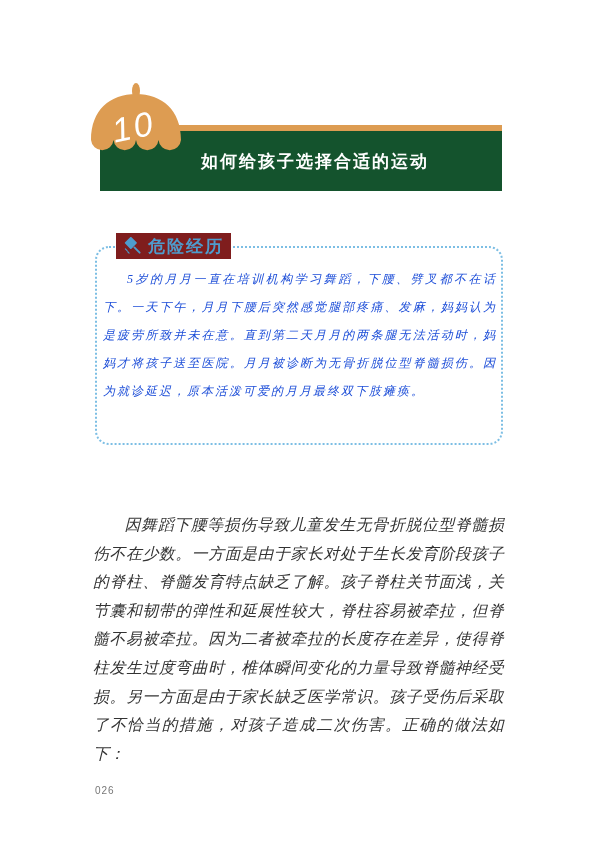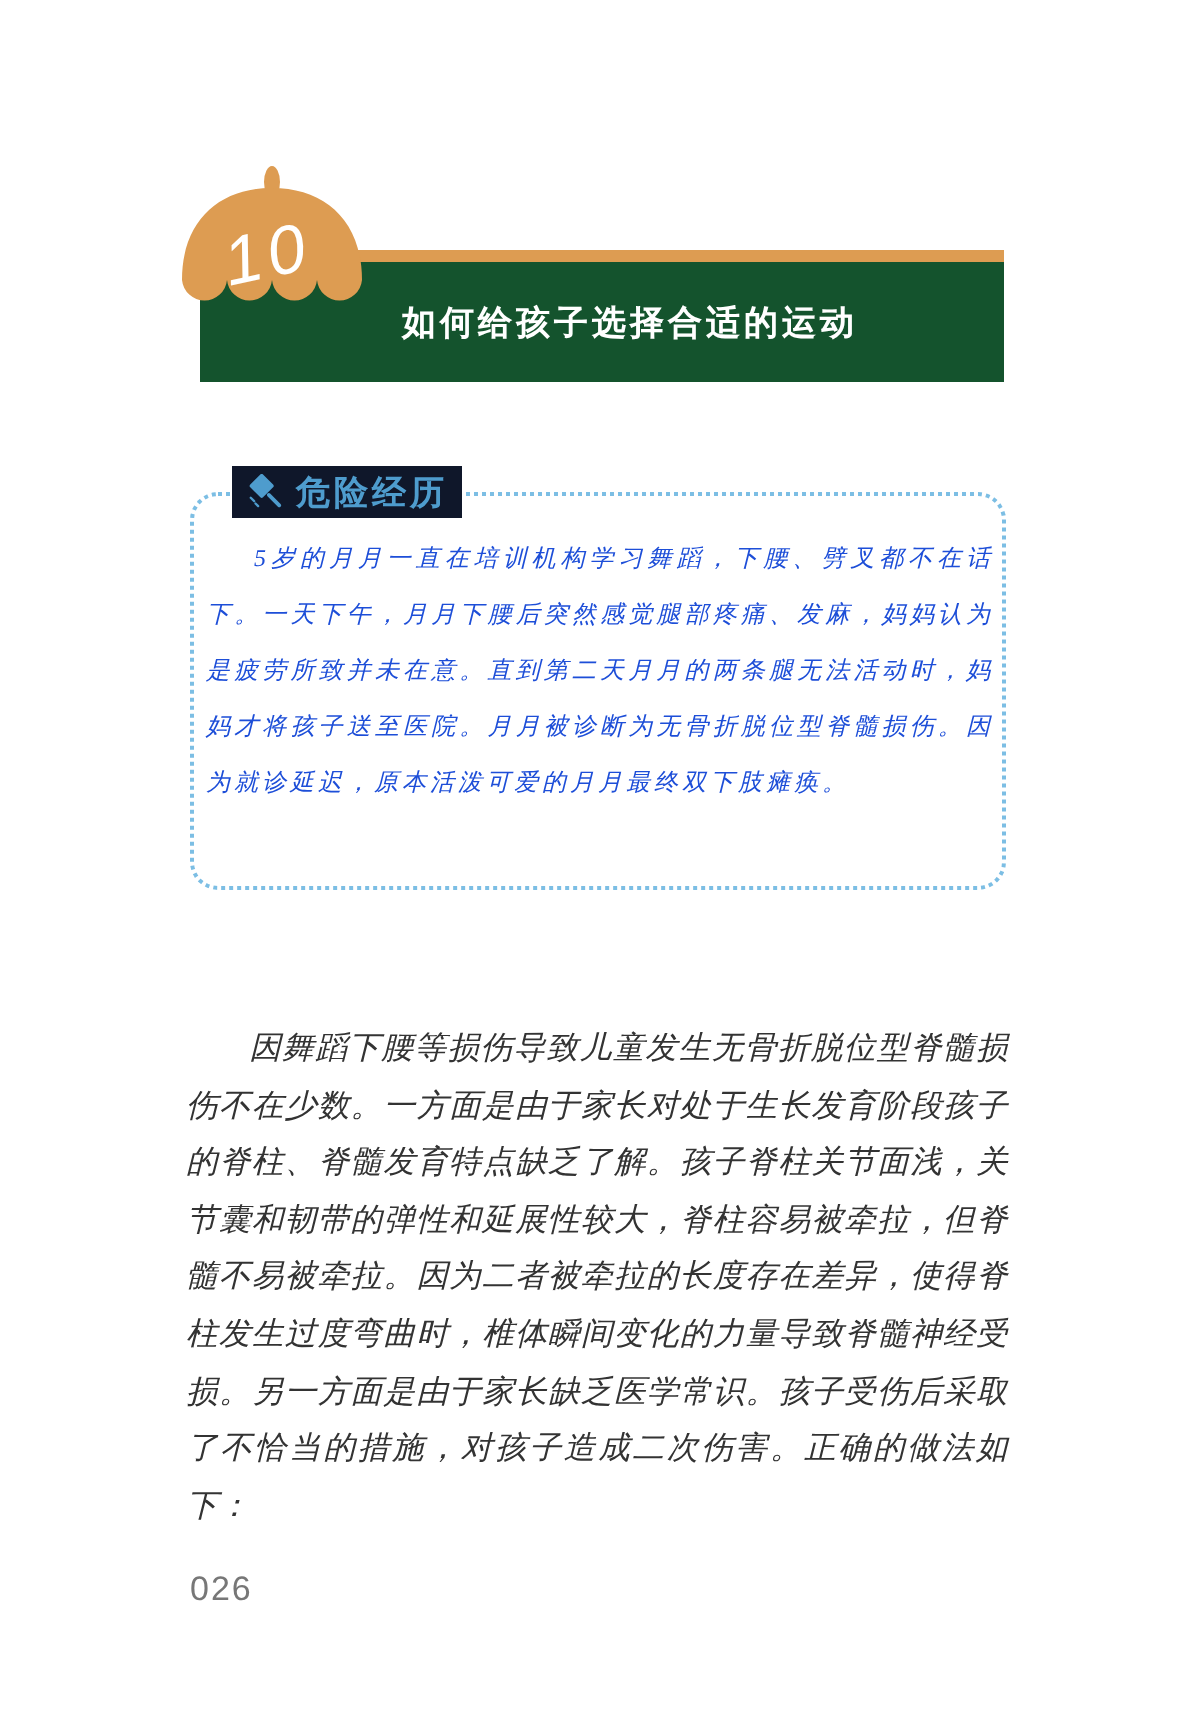--- a/index.html
+++ b/index.html
@@ -22,21 +22,21 @@
     font-size:17px; letter-spacing:2px; padding-left:28px;
   }
   .umbrella { position:absolute; left:88px; top:83px; width:96px; height:78px; }
 
   
   .danger-box {
     position:absolute; left:95px; top:246px; width:408px; height:199px;
     border:2px dotted #7CBEE4; border-radius:14px; box-sizing:border-box;
   }
   .danger-label {
-    position:absolute; left:116px; top:233px; height:26px; background:#0f172a;
+    position:absolute; left:116px; top:233px; height:26px; background:#7f1d1d;
     display:flex; align-items:center; gap:6px; padding:0 7px; z-index:2;
   }
   .danger-title, .firstaid-title {
     color:#4E9CCD; font-family:"Liberation Sans", sans-serif; font-weight:bold;
     font-size:17px; letter-spacing:2px; white-space:nowrap;
   }
   .danger-text {
     margin:17px 4px 0 6px; font-style:italic; font-size:12px; line-height:28px;
     letter-spacing:2px; color:#1d4ed8; text-align:justify; text-indent:2em;
   }
@@ -53,21 +53,21 @@
   .step-num {
     display:inline-flex; width:14px; height:14px; border:1.5px solid #DD9C52;
     border-radius:50%; color:#DD9C52; font-size:10.5px; line-height:14px;
     align-items:center; justify-content:center; vertical-align:-2px;
     margin-right:9px; font-family:"Liberation Sans", sans-serif;
     text-indent:0; flex:none;
   }
 
   
   .page-number {
-    position:absolute; left:95px; top:785px; color:#777777; font-size:17px;
+    position:absolute; left:95px; top:785px; color:#777777; font-size:10px;
     letter-spacing:1px; font-family:"Liberation Sans", sans-serif;
   }
 </style>
 </head>
 <body>
 
 <div class="page">
 
   <div class="orange-line"></div>
   <div class="banner">

